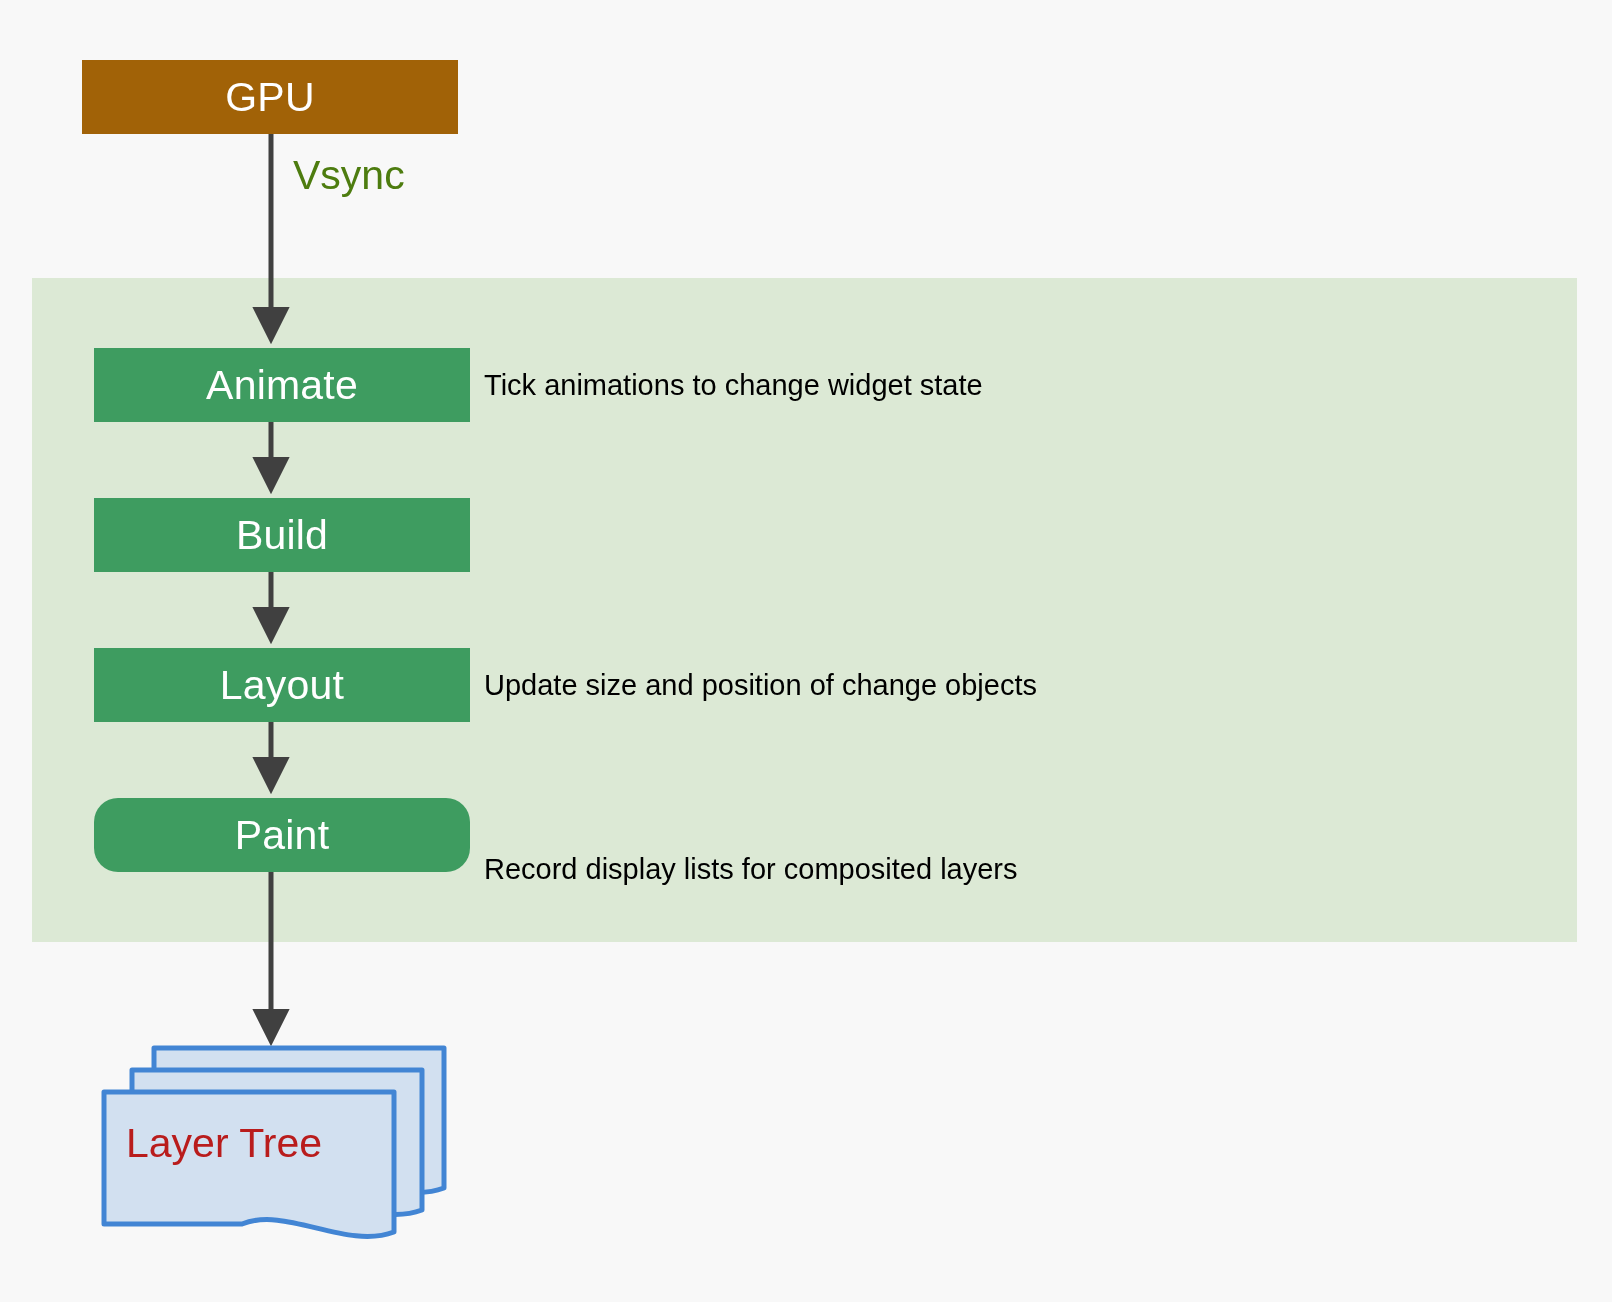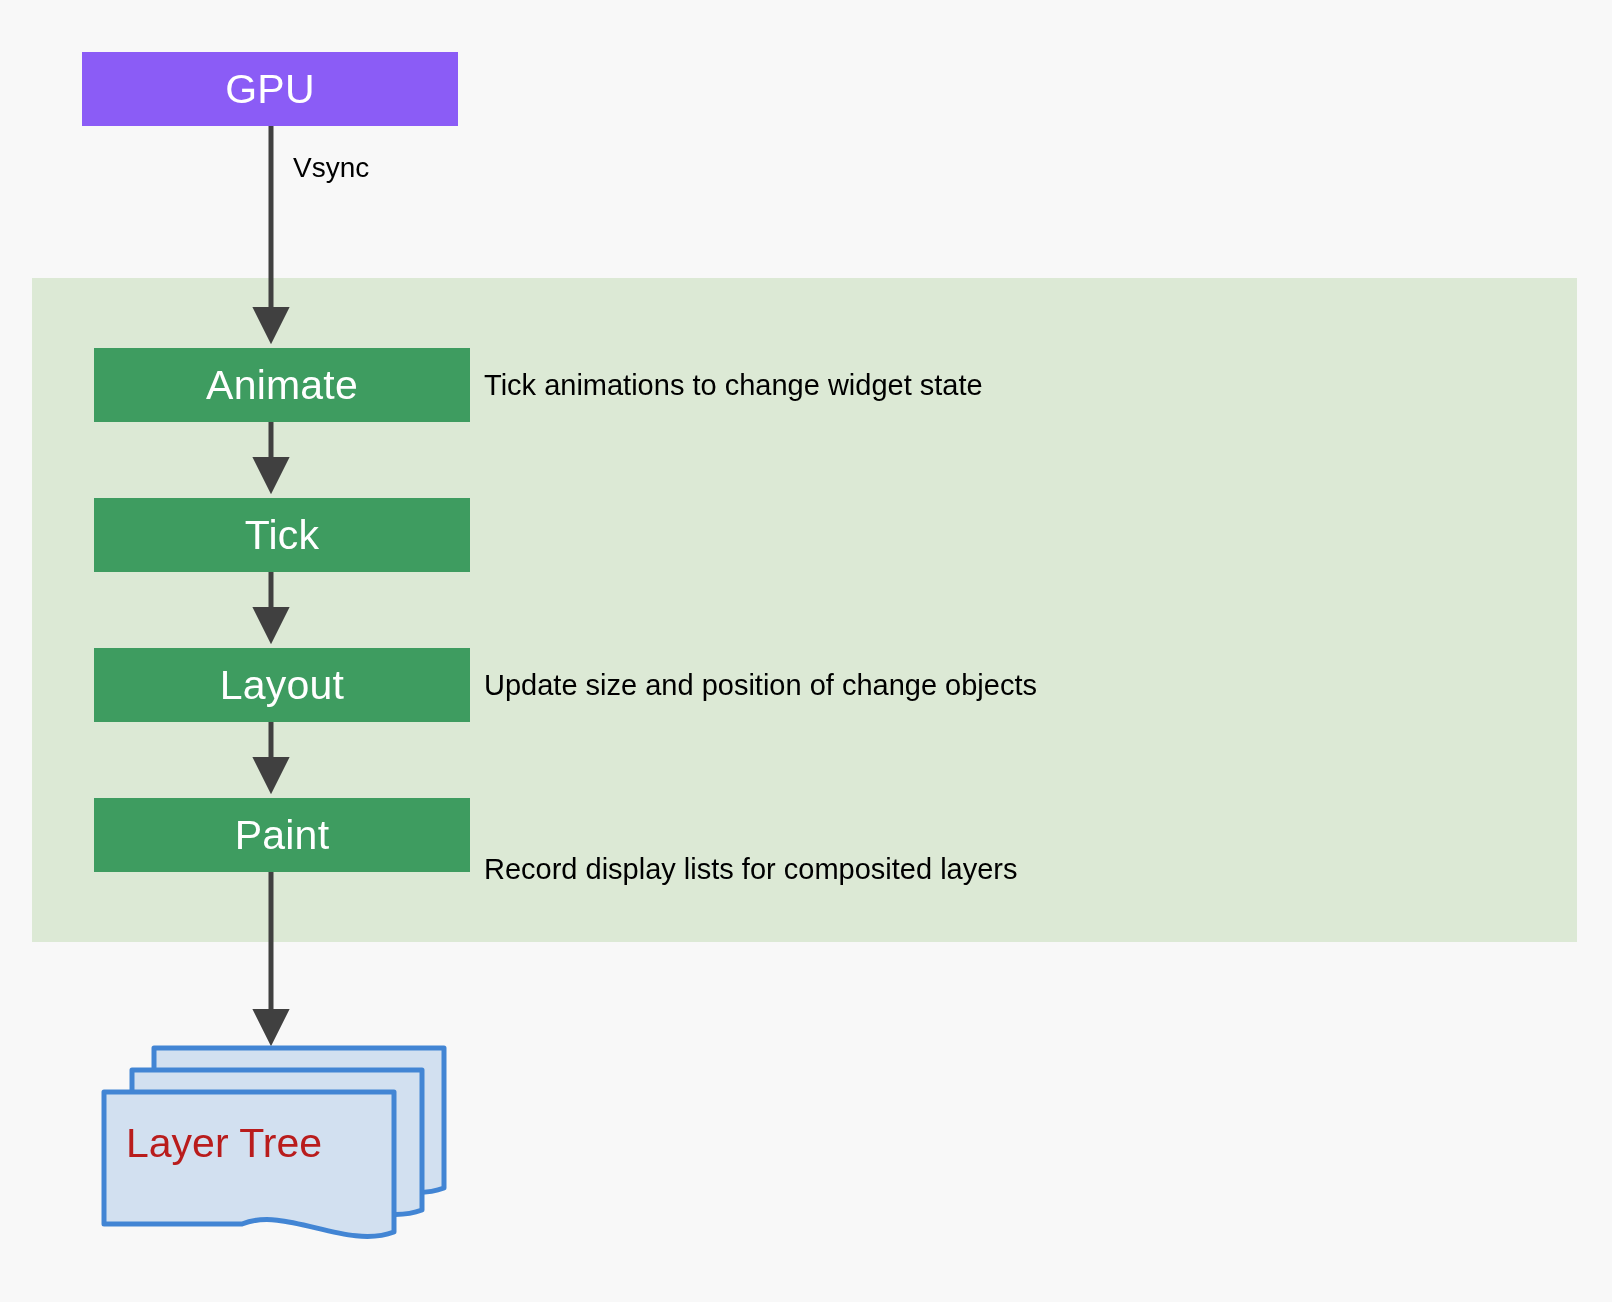--- a/index.html
+++ b/index.html
@@ -38,31 +38,31 @@
     box-sizing: border-box;
   }
   .node-box .node-label {
     color: #ffffff;
     font-size: 41px;
     line-height: 1;
     letter-spacing: 0.2px;
     white-space: nowrap;
   }
   .gpu-box {
-    top: 52px;
-    background: #8b5cf6;
+    top: 60px;
+    background: #a16207;
   }
   .stage-box {
     background: #3e9c60;
     margin-left: 12px;
   }
   .stage-animate { top: 348px; }
   .stage-build   { top: 498px; }
   .stage-layout  { top: 648px; text-align: center; }
-  .stage-paint   { top: 798px; }
+  .stage-paint   { top: 798px; border-radius: 24px; }
 
   
   .stage-desc {
     position: absolute;
     left: 484px;
     height: 74px;
     display: flex;
     align-items: center;
     color: #000000;
     font-size: 29px;
@@ -81,22 +81,22 @@
     width: 1612px;
     height: 1302px;
     pointer-events: none;
   }
 
   
   .edge-label {
     position: absolute;
     left: 293px;
     top: 152px;
-    color: #000000;
-    font-size: 28px;
+    color: #4d7c0f;
+    font-size: 41px;
     white-space: nowrap;
   }
 
   
   .layer-stack {
     position: absolute;
     left: 96px;
     top: 1008px;
     width: 360px;
     height: 250px;
@@ -141,21 +141,21 @@
   </div>
 
   <div class="edge-label">Vsync</div>
 
   <div class="node-box stage-box stage-animate">
     <span class="node-label">Animate</span>
   </div>
   <div class="stage-desc desc-animate">Tick animations to change widget state</div>
 
   <div class="node-box stage-box stage-build">
-    <span class="node-label">Tick</span>
+    <span class="node-label">Build</span>
   </div>
 
   <div class="node-box stage-box stage-layout">
     <span class="node-label">Layout</span>
   </div>
   <div class="stage-desc desc-layout">Update size and position of change objects</div>
 
   <div class="node-box stage-box stage-paint">
     <span class="node-label">Paint</span>
   </div>

